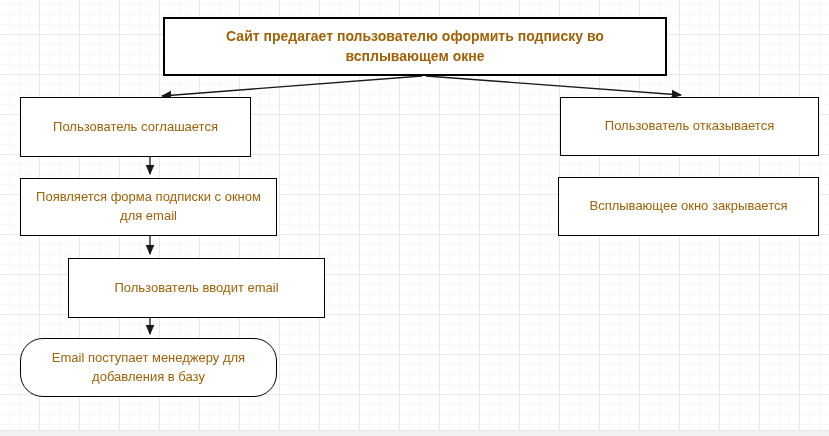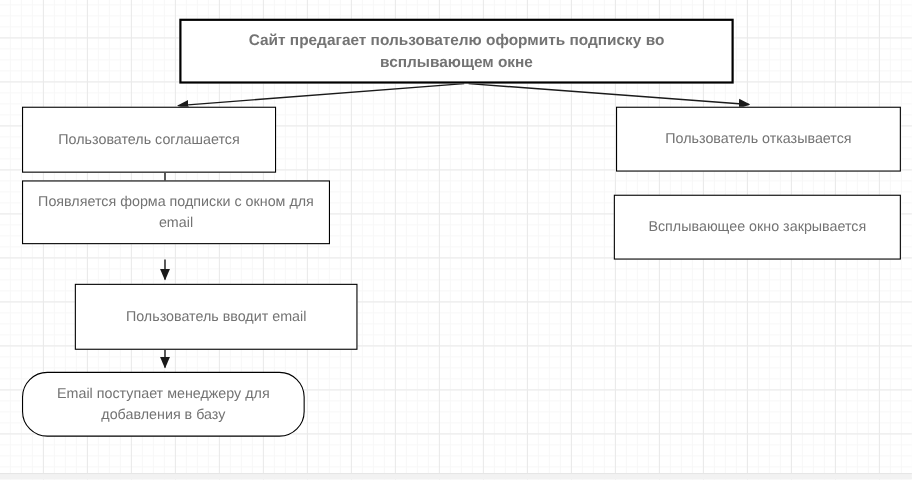--- a/index.html
+++ b/index.html
@@ -34,34 +34,34 @@
   .node {
     position: absolute;
     box-sizing: border-box;
     background: #ffffff;
     border: 1.5px solid #000000;
     display: flex;
     align-items: center;
     justify-content: center;
     text-align: center;
     font-size: 13px;
-    color: #737373;
+    color: #a16207;
     line-height: 1.45;
     padding: 2px 8px;
   }
   .node.root {
     border-width: 2px;
     font-weight: bold;
     font-size: 14px;
     line-height: 1.4;
     padding: 2px 40px;
   }
   #node-root         { left: 163px; top: 17px;  width: 504px; height: 59px; }
   #node-agree        { left: 20px;  top: 97px;  width: 231px; height: 60px; }
-  #node-form         { left: 20px;  top: 164px; width: 280px; height: 58px; }
+  #node-form         { left: 20px;  top: 178px; width: 257px; height: 58px; }
   #node-enter-email  { left: 20px;  top: 258px; width: 257px; height: 60px; margin-left: 48px; }
   #node-email-manager{ left: 20px;  top: 338px; width: 257px; height: 59px; border-radius: 23px; }
   #node-decline      { left: 560px; top: 97px;  width: 259px; height: 59px; }
   #node-popup-close  { left: 558px; top: 177px; width: 261px; height: 59px; }
   svg.edges {
     position: absolute;
     left: 0;
     top: 0;
     width: 829px;
     height: 436px;

